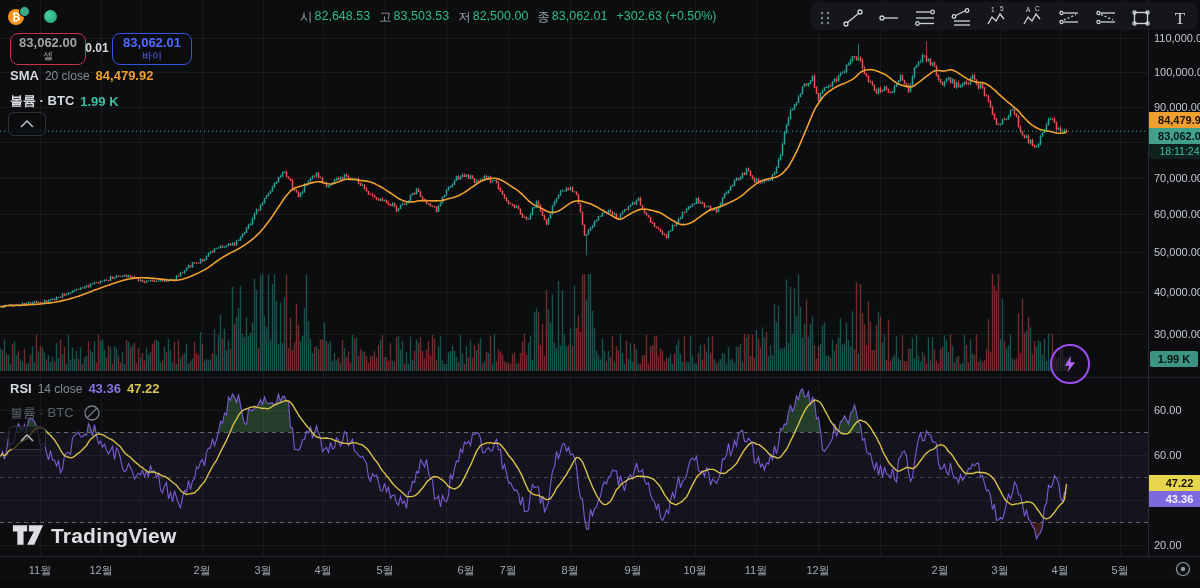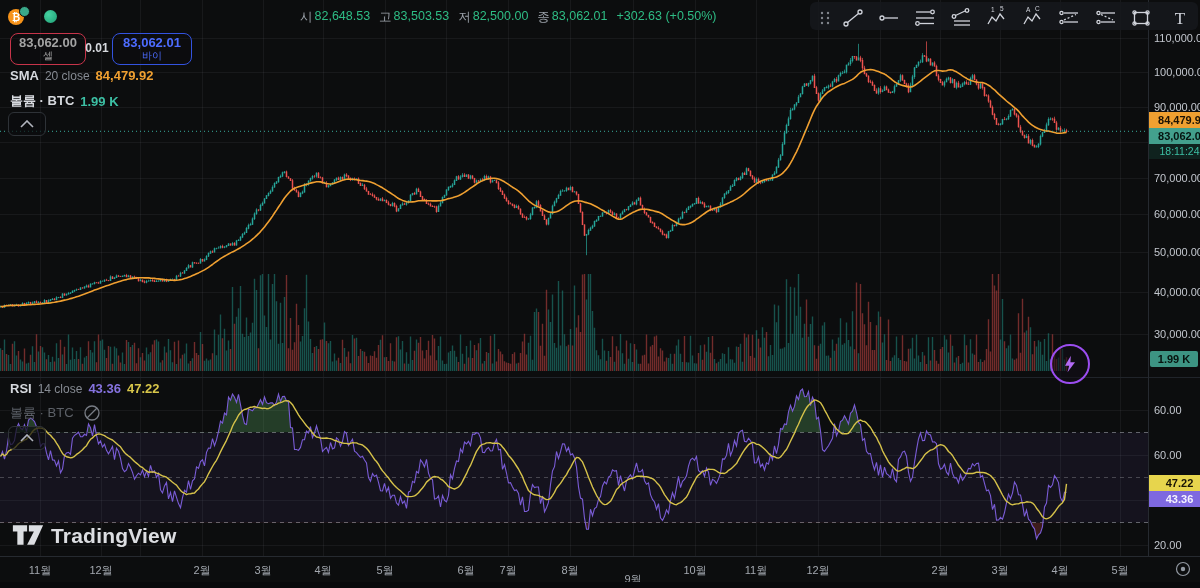--- a/index.html
+++ b/index.html
@@ -330,21 +330,21 @@
     <div class="ta-label" style="left: 40px;">11월</div>
     <div class="ta-label" style="left: 101px;">12월</div>
     <div class="ta-label bold" style="left: 140px;">2024</div>
     <div class="ta-label" style="left: 202px;">2월</div>
     <div class="ta-label" style="left: 263px;">3월</div>
     <div class="ta-label" style="left: 323px;">4월</div>
     <div class="ta-label" style="left: 385px;">5월</div>
     <div class="ta-label" style="left: 466px;">6월</div>
     <div class="ta-label" style="left: 508px;">7월</div>
     <div class="ta-label" style="left: 570px;">8월</div>
-    <div class="ta-label" style="left: 633px; margin-top: 9px;">9월</div>
+    <div class="ta-label" style="left: 633px;">9월</div>
     <div class="ta-label" style="left: 695px;">10월</div>
     <div class="ta-label" style="left: 756px;">11월</div>
     <div class="ta-label" style="left: 818px;">12월</div>
     <div class="ta-label bold" style="left: 880px;">2024</div>
     <div class="ta-label" style="left: 940px;">2월</div>
     <div class="ta-label" style="left: 1000px;">3월</div>
     <div class="ta-label" style="left: 1060px;">4월</div>
     <div class="ta-label" style="left: 1120px;">5월</div>
   </div>
 <div class="abs" id="axis-gear">

